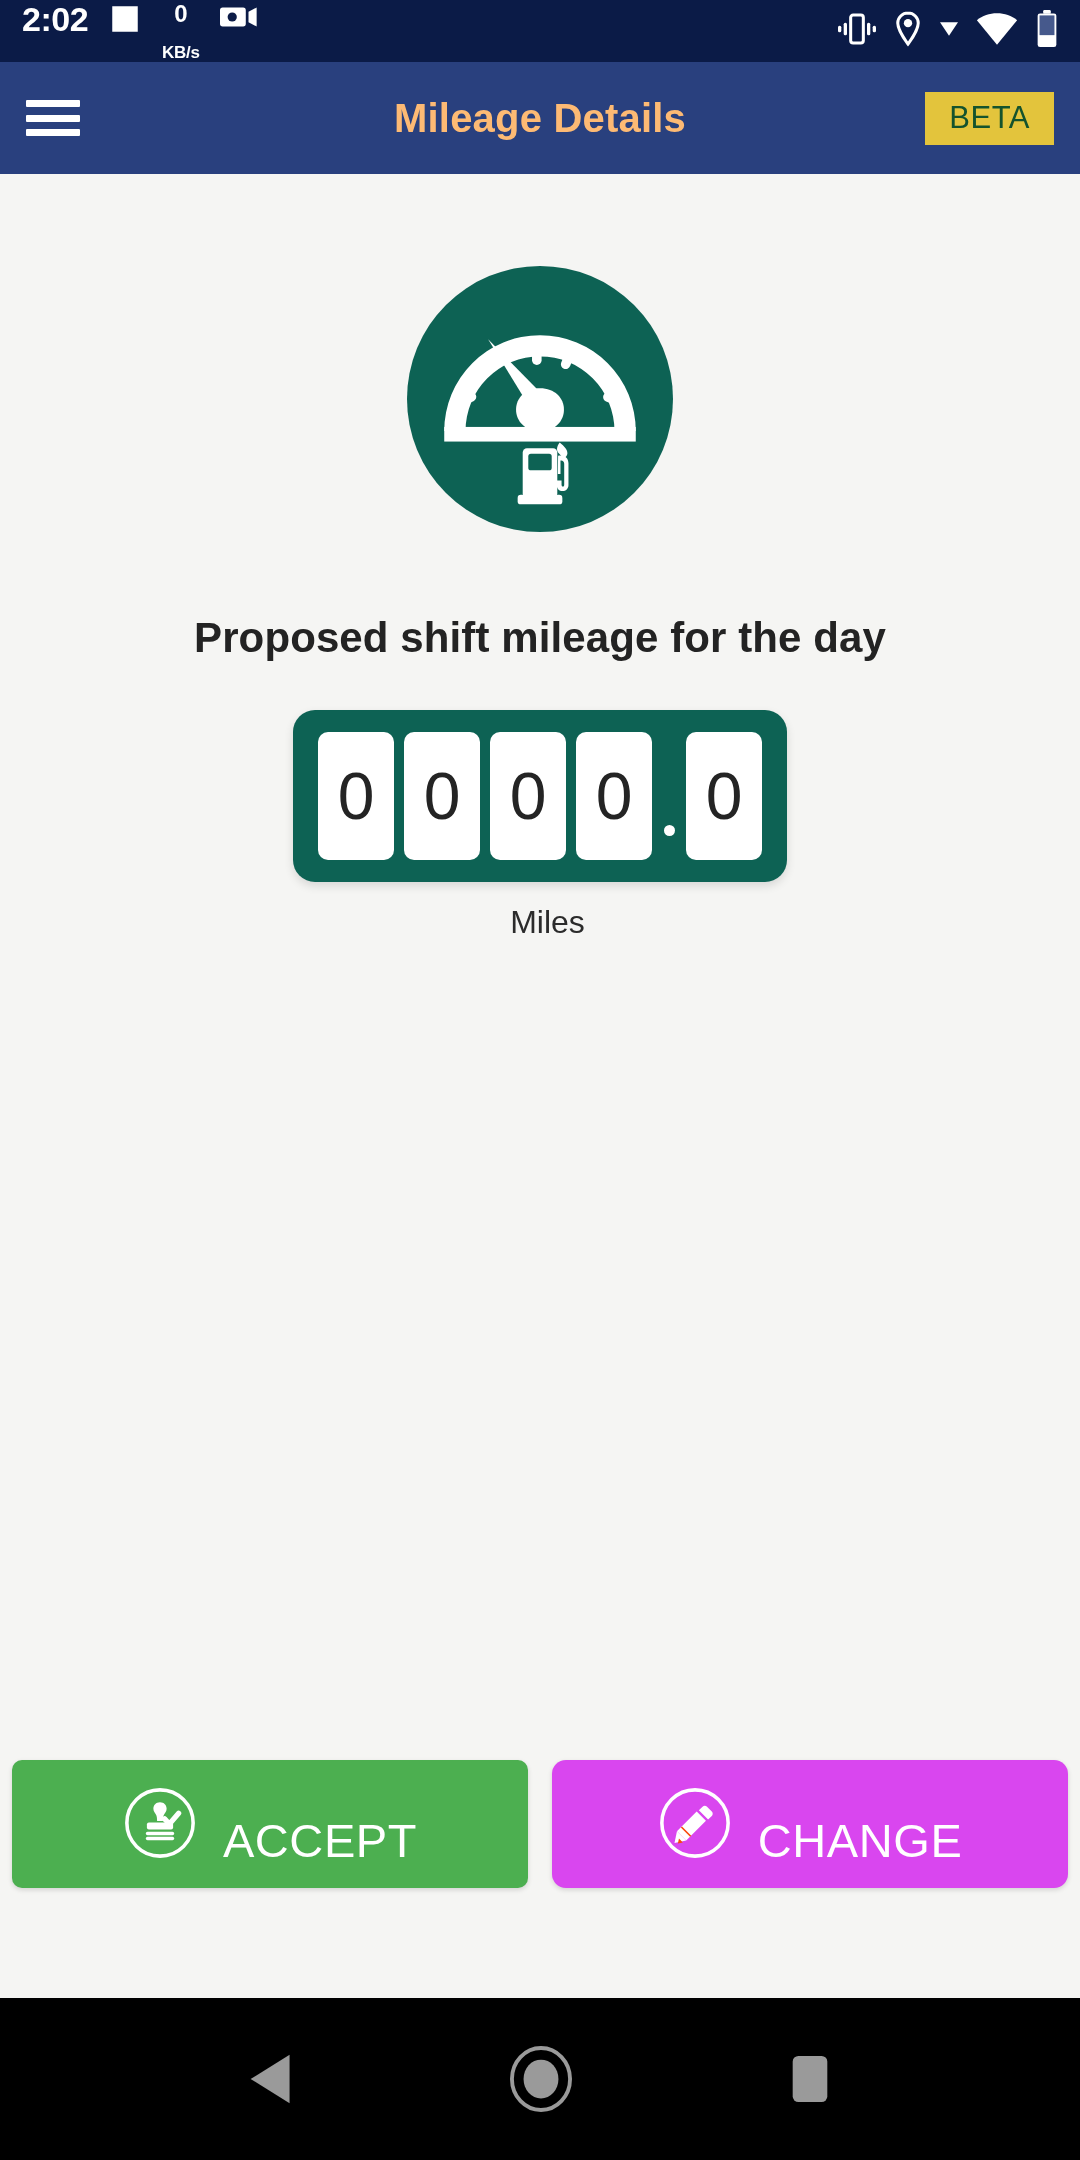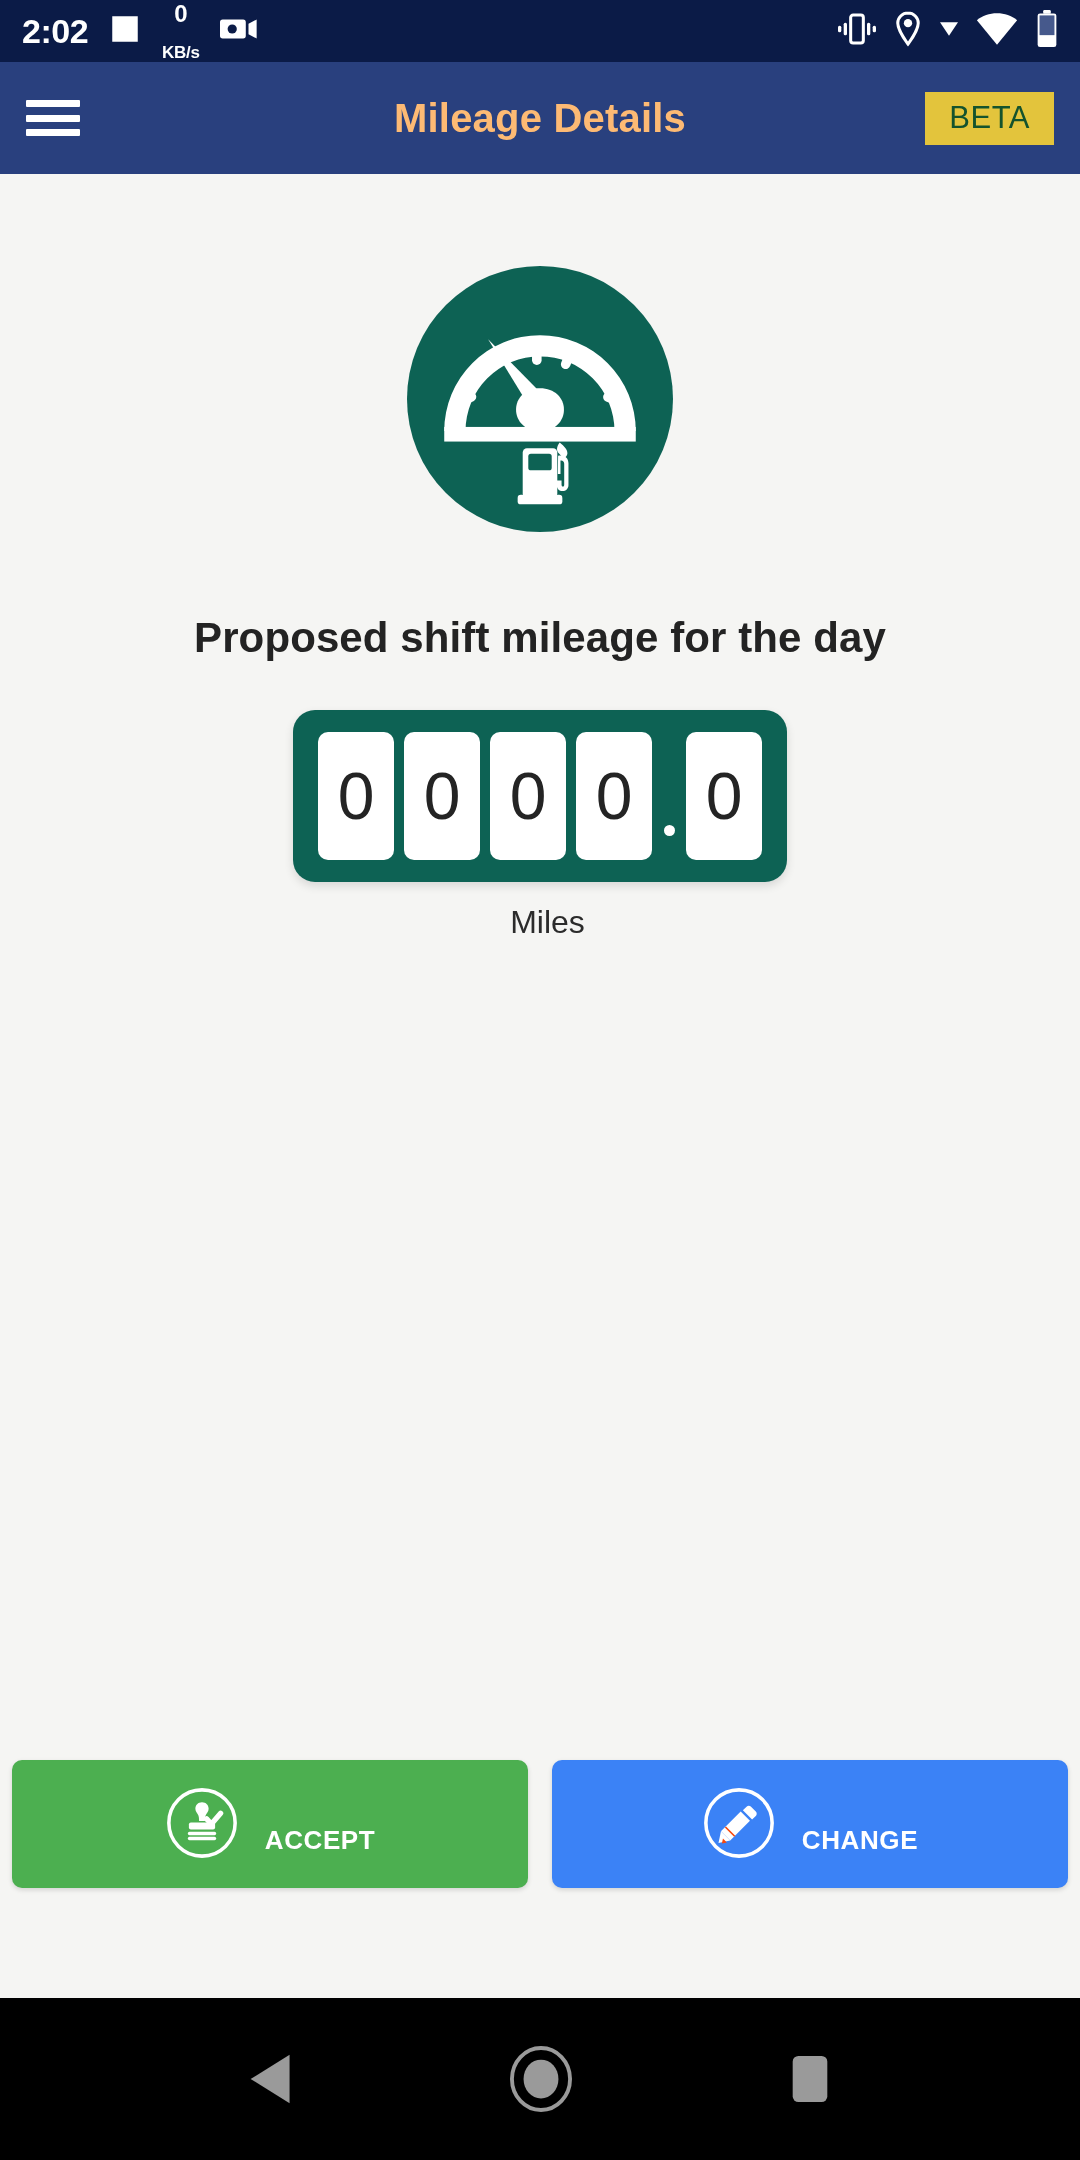--- a/index.html
+++ b/index.html
@@ -17,21 +17,21 @@
   }
 
   
   .statusbar {
     height:62px; flex:0 0 62px;
     background:#0B1B47;
     display:flex; align-items:center;
     padding:0 22px;
     color:#ffffff;
   }
-  .sb-left { display:flex; align-items:center; gap:20px; }
+  .sb-left { display:flex; gap:20px; }
   .sb-time { font-size:34px; font-weight:600; letter-spacing:-0.5px; line-height:1; }
   .sb-right { margin-left:auto; display:flex; align-items:center; gap:18px; }
   .sb-speed { display:flex; flex-direction:column; align-items:center; line-height:1; }
   .sb-speed-num { font-size:24px; font-weight:600; }
   .sb-speed-unit { font-size:17px; font-weight:700; letter-spacing:-0.3px; margin-top:18px; }
 
   
   .appbar {
     height:112px; flex:0 0 112px;
     background:#29407E;
@@ -122,23 +122,23 @@
     flex:1 1 0;
     height:128px;
     border:none;
     border-radius:10px;
     display:flex; align-items:center; justify-content:center;
     gap:26px;
     cursor:pointer;
     box-shadow:0 2px 5px rgba(0,0,0,0.14);
   }
   .btn-accept { background:#4CAF50; }
-  .btn-change { background:#3b82f6; }
+  .btn-change { background:#d946ef;border-radius:14px; }
   .btn-label {
-    color:#ffffff; font-size:26px; font-weight:700; letter-spacing:0.6px;margin-top:32px;
+    color:#ffffff; font-size:47px; font-weight:400; letter-spacing:0.6px;margin-top:32px;
   }
 
   
   .navbar {
     height:162px; flex:0 0 162px;
     background:#000000;
     display:flex; align-items:center; justify-content:space-around;
     padding:0 140px;
   }
   .nav-btn { display:flex; align-items:center; justify-content:center; cursor:pointer; }

